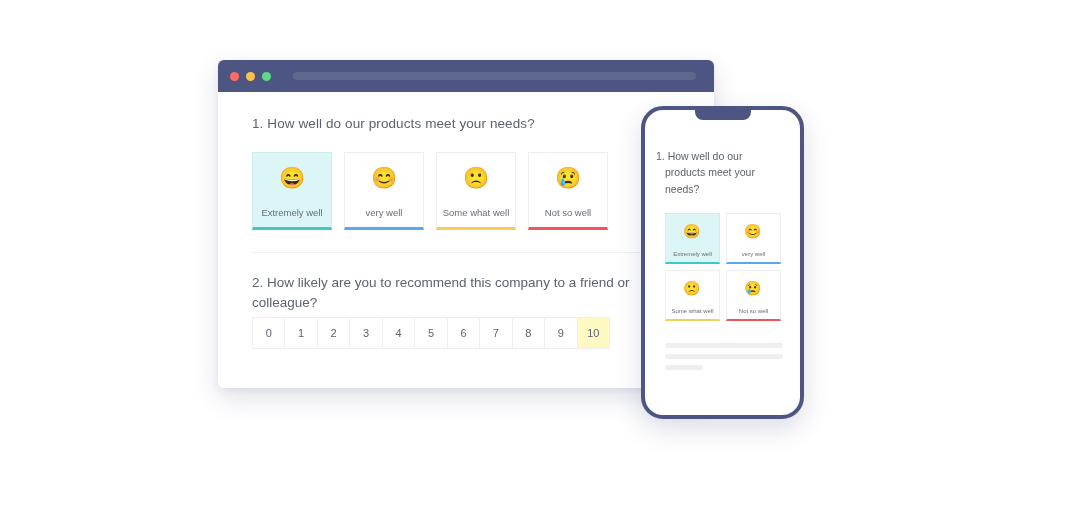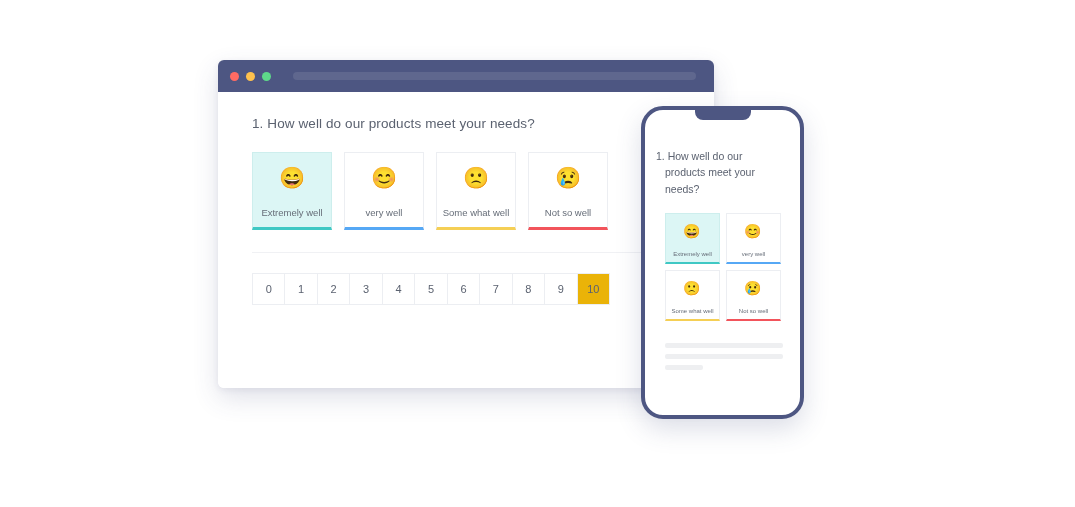--- a/index.html
+++ b/index.html
@@ -139,21 +139,21 @@
     height: 30px;
     display: flex;
     align-items: center;
     justify-content: center;
     font-size: 11px;
     color: #5b6270;
     border-right: 1px solid #eceef2;
     background: #fff;
   }
   .nps-cell:last-child { border-right: none; }
-  .nps-cell.selected { background: #eab308; }
+  .nps-cell.selected { background: #fef9c3; }
 
   
   .phone {
     position: absolute;
     left: 641px;
     top: 106px;
     width: 163px;
     height: 313px;
     background: #ffffff;
     border: 4px solid #4d5682;
@@ -263,20 +263,21 @@
         <div class="card" style="border-bottom-color: rgb(242, 84, 91);">
           <span class="emoji">😢</span>
           <span class="card-label">Not so well</span>
         </div>
 
       </div>
 
       <div class="divider"></div>
 
       <div class="q2-wrap">
+        <div class="q2-title">2. How likely are you to recommend this company to a friend or colleague?</div>
 
 
         <div class="nps-scale">
           <div class="nps-cell">0</div>
           <div class="nps-cell">1</div>
           <div class="nps-cell">2</div>
           <div class="nps-cell">3</div>
           <div class="nps-cell">4</div>
           <div class="nps-cell">5</div>
           <div class="nps-cell">6</div>

